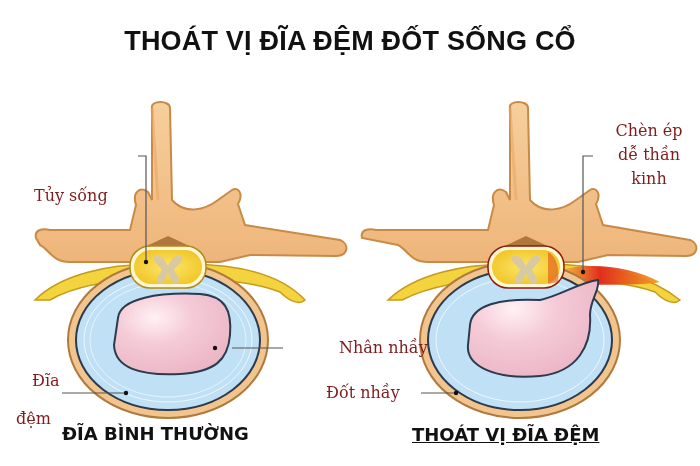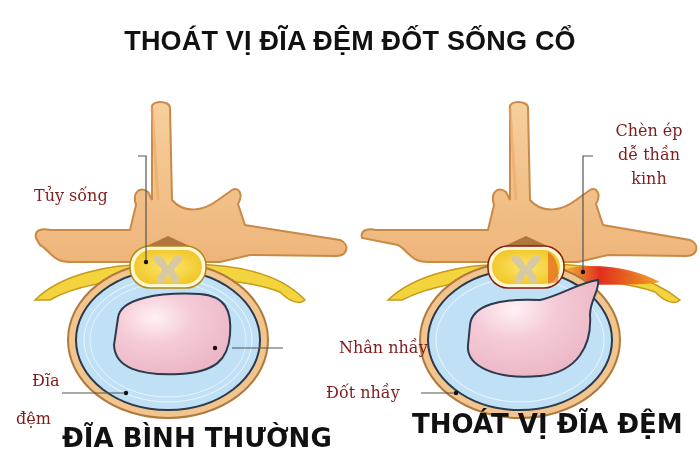--- a/index.html
+++ b/index.html
@@ -1,18 +1,18 @@
 <!DOCTYPE html>
 <html><head>
 <meta charset="utf-8">
 <style>
   html,body{margin:0;padding:0;background:#ffffff;}
   body{width:700px;height:466px;position:relative;overflow:hidden;font-family:"DejaVu Sans",sans-serif;}
   .title{position:absolute;left:0;width:700px;top:26px;text-align:center;font-family:Liberation Sans, sans-serif;font-weight:bold;font-size:27px;color:#111;letter-spacing:0.2px;}
-  .caption{position:absolute;font-family:"DejaVu Sans",sans-serif;font-weight:bold;font-size:26px;color:#111;}
+  .caption{position:absolute;font-family:"DejaVu Sans",sans-serif;font-weight:bold;font-size:18px;color:#111;}
   .label{position:absolute;font-family:"DejaVu Serif",serif;font-size:16px;color:#7f1d1d;line-height:22px;}
   svg.art{position:absolute;left:0;top:0;}
 </style>
 </head>
 <body>
 
 <svg class="art" width="700" height="466" viewBox="0 0 700 466">
   <defs>
     <linearGradient id="boneG" x1="0" y1="0" x2="0" y2="1">
       <stop offset="0" stop-color="#f6cf9c"></stop>
@@ -101,13 +101,13 @@
 <div class="label" style="left:34px;top:145px;margin-top:40px;">Tủy sống</div>
 <div class="label" style="left:293px;top:337px;margin-left:46px;">Nhân nhầy</div>
 <div class="label" style="left:32px;top:370px;">Đĩa</div>
 <div class="label" style="left:16px;top:408px;">đệm</div>
 <div class="caption" style="left:62px;top:423px;">ĐĨA BÌNH THƯỜNG</div>
 
 <div class="label" style="left:326px;top:382px;">Đốt nhầy</div>
 <div class="label" style="left:604px;top:120px;text-align:center;width:90px;">Chèn ép</div>
 <div class="label" style="left:604px;top:144px;text-align:center;width:90px;">dễ thần</div>
 <div class="label" style="left:604px;top:168px;text-align:center;width:90px;">kinh</div>
-<div class="caption" style="left:412px;top:409px;">THOÁT VỊ ĐĨA ĐỆM</div>
+<div class="caption" style="left:412px;top:424px;text-decoration:underline;">THOÁT VỊ ĐĨA ĐỆM</div>
 
 </body></html>

